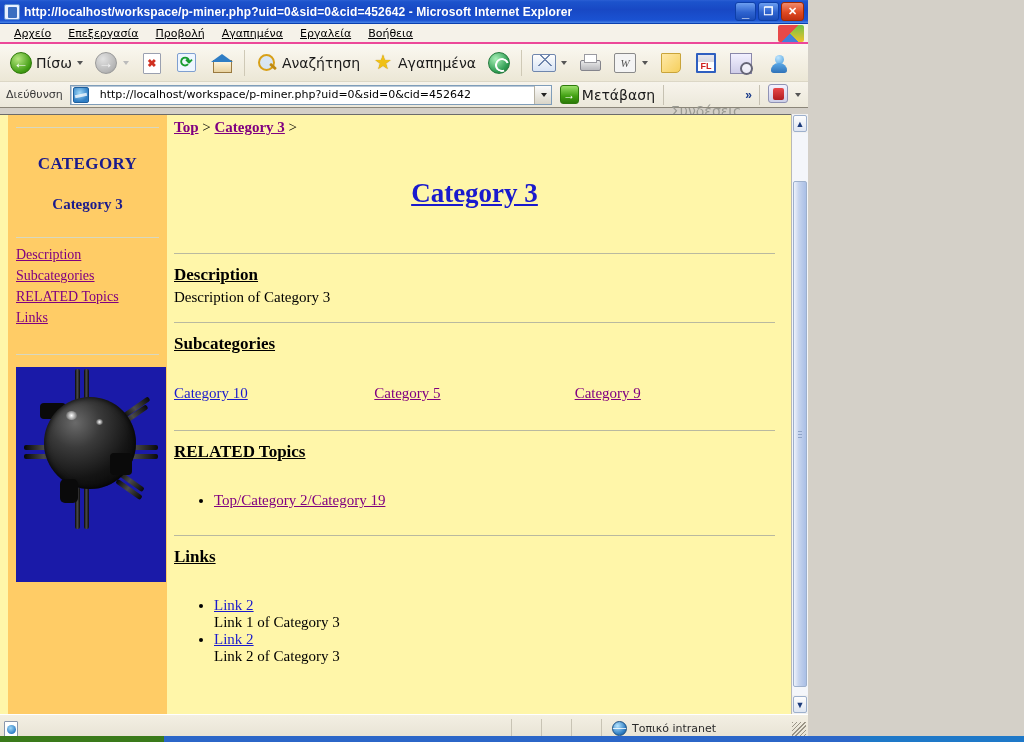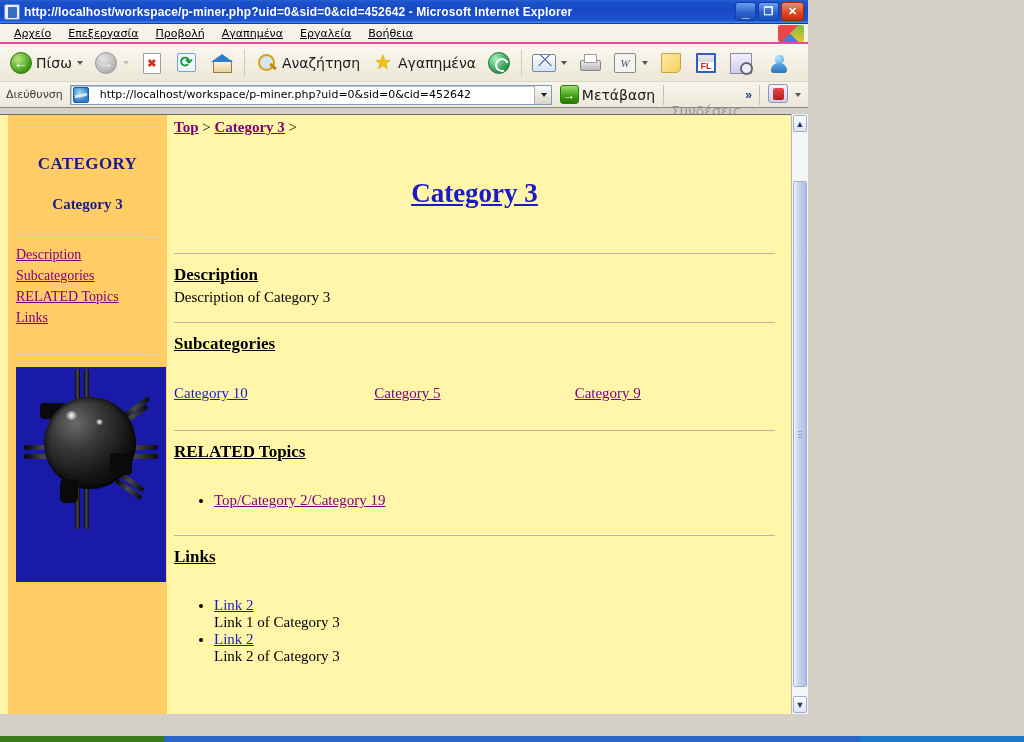--- a/index.html
+++ b/index.html
@@ -576,15 +576,30 @@
 
     <div class="vscroll">
       <div class="sb-btn">▲</div>
       <div class="sb-track">
         <div class="sb-thumb"></div>
       </div>
       <div class="sb-btn">▼</div>
     </div>
   </div>
 
+  <div class="statusbar">
+    <div class="sb-left">
+      <div class="sb-page-ic"></div>
+    </div>
+    <div class="sb-fill"></div>
+    <div class="sb-cell"></div>
+    <div class="sb-cell"></div>
+    <div class="sb-cell"></div>
+    <div class="sb-cell"></div>
+    <div class="sb-zone">
+      <div class="sb-globe"></div>
+      <span class="sb-zone-text">Τοπικό intranet</span>
+    </div>
+    <div class="sb-grip"></div>
+  </div>
 
   <div class="taskbar"></div>
 </div>
 
 </body></html>

